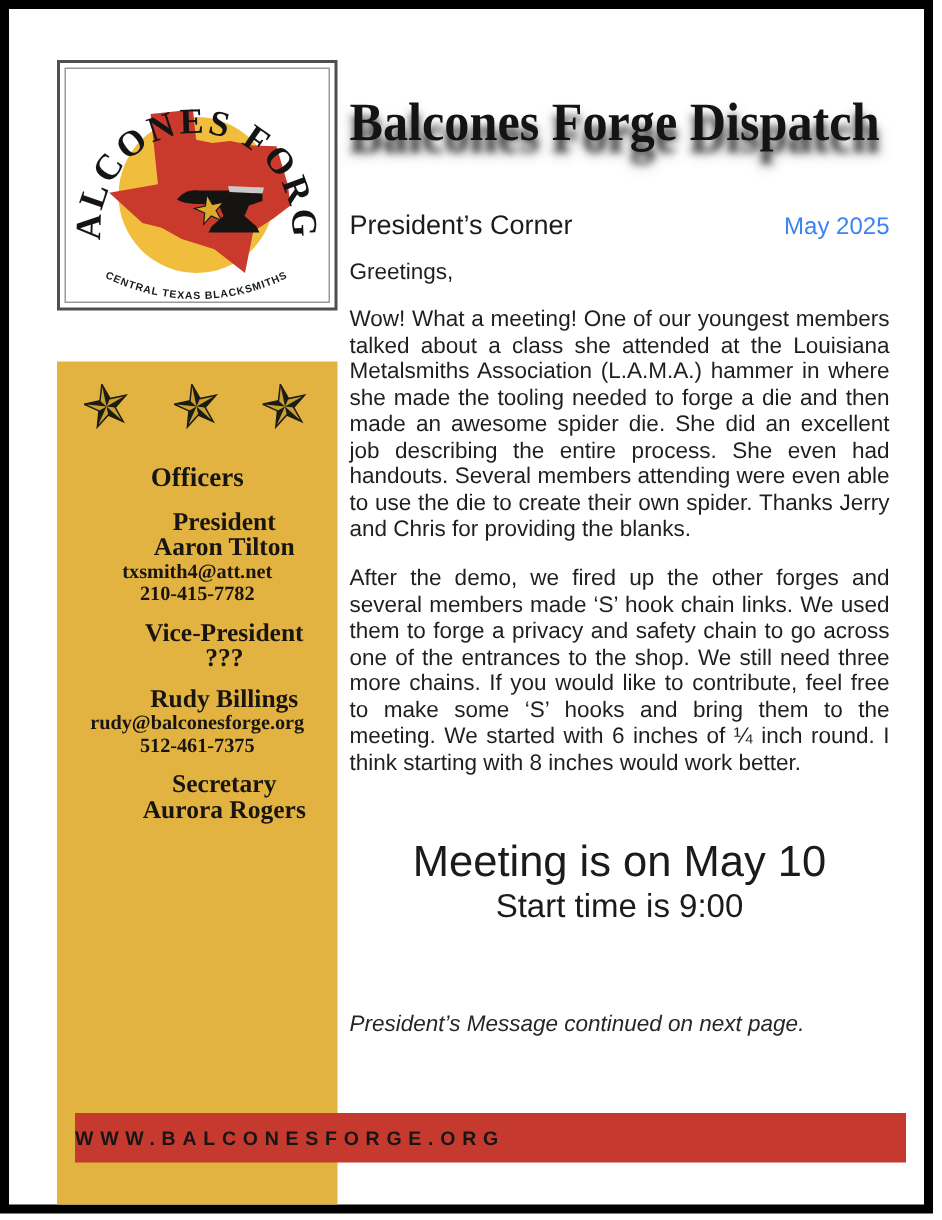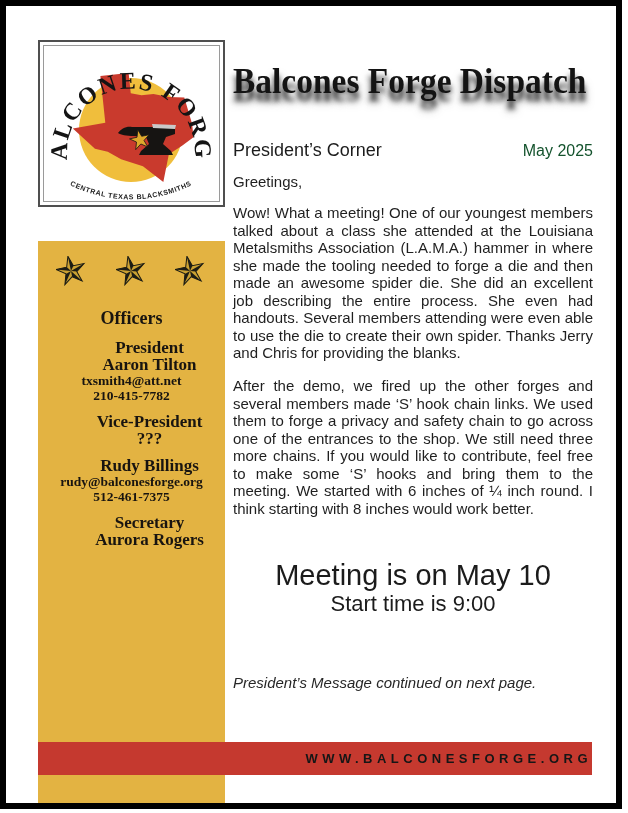--- a/index.html
+++ b/index.html
@@ -21,32 +21,32 @@
   .group{margin-top:10px;font-family:"Liberation Serif",serif;font-weight:bold;}
   .g-line{font-size:17px;line-height:17px;padding-left:36px;}
   .g-contact{font-size:13.5px;line-height:15px;}
   .group .g-line{margin-bottom:0;}
   .editor-section{position:absolute;top:395px;left:0;right:0;text-align:center;}
   .editor-section .tx-star{margin:0 auto;}
   .editor-h{margin-top:9px;}
   .editor-group{margin-top:11px;font-family:"Liberation Serif",serif;font-weight:bold;}
 
   
-  .web-bar{position:absolute;left:32px;top:736px;width:554px;height:33px;background:var(--red,#C5392F);
-           color:#161616;font-weight:bold;font-size:13px;letter-spacing:4.5px;line-height:33px;text-align:right;}
+  .web-bar{position:absolute;left:44px;top:736px;width:554px;height:33px;background:var(--red,#C5392F);
+           color:#161616;font-weight:bold;font-size:13px;letter-spacing:4.5px;line-height:33px;text-align:left;}
 
   
   .main{position:absolute;left:227px;top:0;width:360px;height:100%;}
   .main-title{position:absolute;top:54px;left:0;white-space:nowrap;
       font-family:"Liberation Serif",serif;font-weight:bold;font-size:36px;color:#141414;
       transform:scaleX(.93);transform-origin:left top;
       text-shadow:0 8px 5px rgba(35,35,35,.8), 0 9px 9px rgba(60,60,60,.5);}
   .section-row{position:absolute;top:110px;left:0;width:100%;display:flex;justify-content:space-between;align-items:baseline;margin-top:24px;}
   .section-name{font-size:18px;color:#1c1c1c;}
-  .issue-date{font-size:16px;color:#14532d;text-align:center;}
+  .issue-date{font-size:16px;color:#3b82f6;text-align:center;}
   .greeting{position:absolute;top:167px;left:0;font-size:15px;color:#1f1f1f;}
   .para{position:absolute;left:0;width:360px;font-size:15px;line-height:17.5px;color:#1f1f1f;
         text-align:justify;text-justify:inter-word;}
   .para1{top:198px;}
   .para2{top:371px;}
   .announce-1{position:absolute;top:553px;left:0;width:100%;text-align:center;font-size:29px;color:#1b1b1b;}
   .announce-2{position:absolute;top:585px;left:0;width:100%;text-align:center;font-size:22px;color:#1b1b1b;}
   .cont-note{position:absolute;top:668px;left:0;font-size:15px;font-style:italic;color:#262626;}
   .hidden-defs{position:absolute;width:0;height:0;overflow:hidden;}
 </style>

